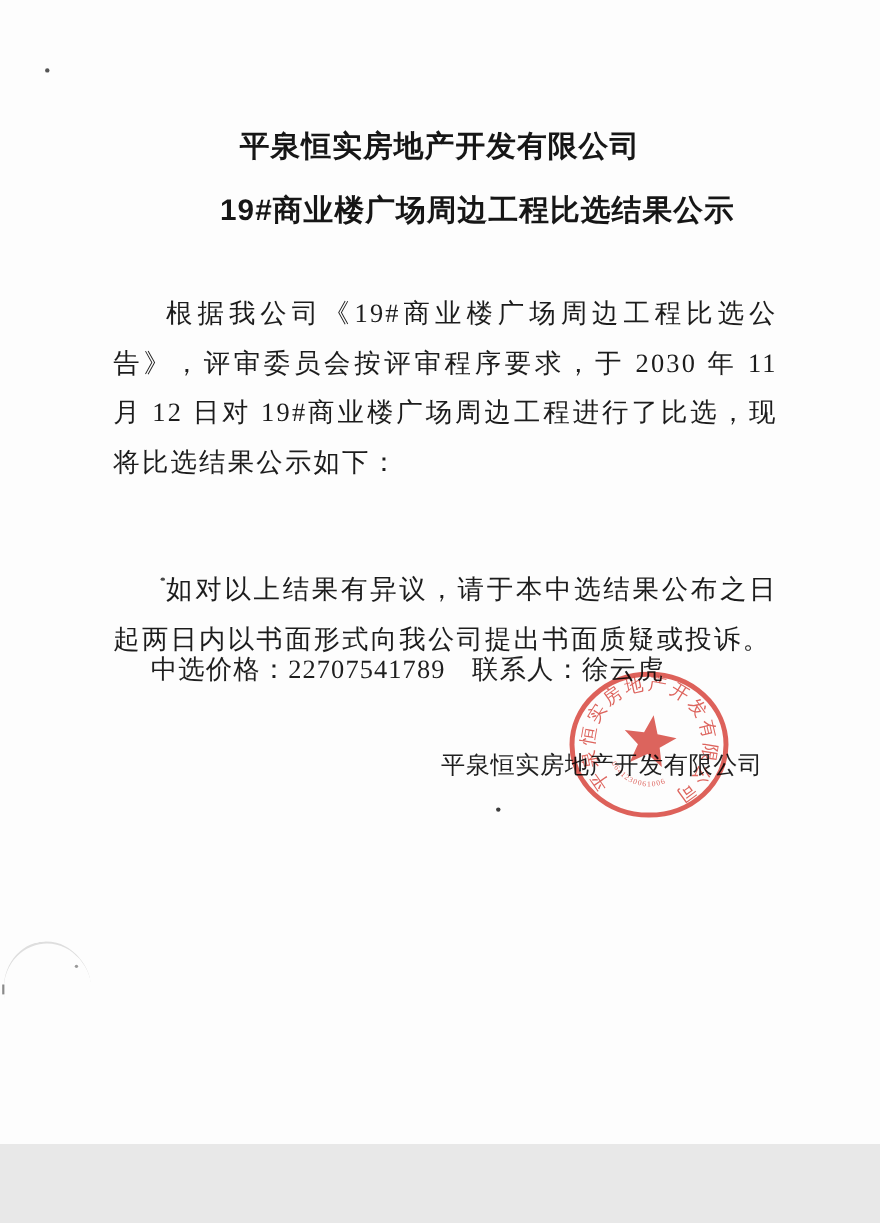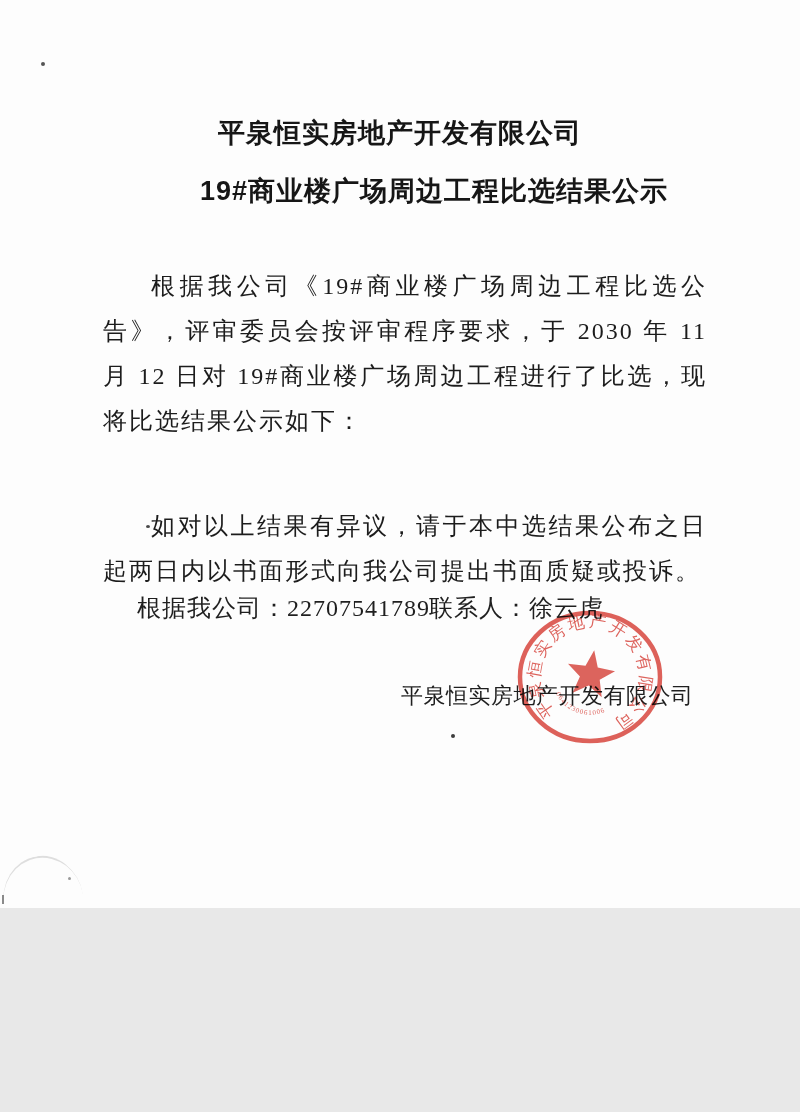--- a/index.html
+++ b/index.html
@@ -1,18 +1,18 @@
 <!DOCTYPE html>
 <html lang="zh"><head>
 <meta charset="utf-8">
 <style>
   html,body{margin:0;padding:0;background:#e8e8e8;}
   .page{
     position:relative;
-    width:800px;height:908px;
+    width:800px;height:1040px;
     margin:0 auto;
     background:#fdfdfd;
     color:#1f1f1f;
     font-family:"Liberation Serif", serif;
     overflow:hidden;
   }
   .doc-title{
     position:absolute;left:0;width:800px;
     text-align:center;
     font-family:"Liberation Sans", sans-serif;
@@ -27,21 +27,21 @@
   .body-par{
     position:absolute;left:103px;width:604px;
     font-size:24px;
     line-height:45px;
     letter-spacing:2px;
     text-align:justify;
     text-indent:2em;
     color:#1c1c1c;
   }
   .p1{top:240px;}
-  .p2{top:480px;font-family:Liberation Serif, serif;}
+  .p2{top:491px;font-family:Liberation Serif, serif;}
   table.result-table{
     position:absolute;left:134px;top:364px;
     width:573px;
     border-collapse:collapse;
     table-layout:fixed;
     font-size:20px;
     color:#1c1c1c;
   }
   table.result-table th, table.result-table td{
     border:2.5px solid #2e2e2e;
@@ -89,21 +89,21 @@
 
   <div class="doc-title title1">平泉恒实房地产开发有限公司</div>
   <div class="doc-title title2">19#商业楼广场周边工程比选结果公示</div>
 
   <p class="body-par p1">根据我公司《19#商业楼广场周边工程比选公告》，评审委员会按评审程序要求，于 2030 年 11 月 12 日对 19#商业楼广场周边工程进行了比选，现将比选结果公示如下：</p>
 
 
   <p class="body-par p2">如对以上结果有异议，请于本中选结果公布之日起两日内以书面形式向我公司提出书面质疑或投诉。</p>
 
   <div class="contact-line">
-    <span class="contact-phone"><span>根据我公司：</span><span>22707541789</span></span>
+    <span class="contact-phone"><span>中选价格：</span><span>22707541789</span></span>
     <span class="contact-person"><span>联系人：</span><span>徐云虎</span></span>
   </div>
 
   <div class="sig-company">平泉恒实房地产开发有限公司</div>
 
   <svg class="seal" width="170" height="178" viewBox="0 0 170 178">
     <ellipse cx="85" cy="84" rx="70" ry="64" fill="none" stroke="#d8423a" stroke-width="4.5" opacity="0.9"></ellipse>
     <g transform="rotate(9 85 84)" fill="#d8423a" opacity="0.88">
       <path id="sealTextPath" d="M 56.3,125.0 A 50,50 0 1 1 113.7,125.0" fill="none"></path>
       <text font-size="16.5" letter-spacing="3" font-family="Liberation Serif, serif">

